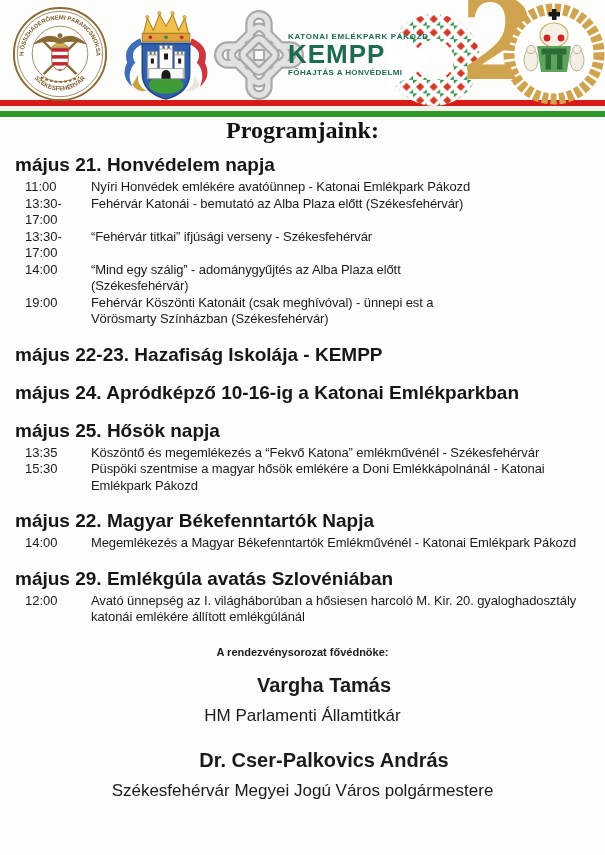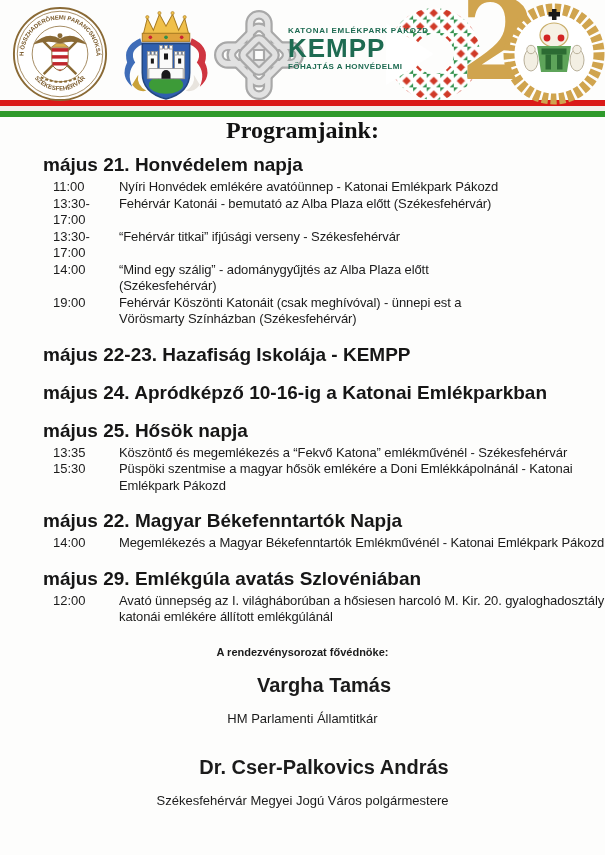--- a/index.html
+++ b/index.html
@@ -7,21 +7,21 @@
     position:relative;width:605px;height:855px;margin:0 auto;
     background:#fdfdfc;overflow:hidden;color:#1b1b1b;
     font-family:"Liberation Sans","DejaVu Sans",sans-serif;
   }
   
   .logos{position:relative;height:100px;z-index:2;}
   .logo{position:absolute;}
   .logo-seal{left:12px;top:6px;}
   .logo-coa{left:118px;top:4px;}
   .logo-knot{left:214px;top:10px;}
-  .logo-kempp{left:288px;top:14px;width:180px;height:90px;}
+  .logo-kempp{left:288px;top:20px;width:180px;height:90px;}
   .kempp-text{position:absolute;left:0;top:12px;color:#1e6b52;z-index:2;}
   .kempp-top{font-size:8px;font-weight:bold;letter-spacing:.7px;white-space:nowrap;}
   .kempp-main{font-size:26px;font-weight:bold;letter-spacing:1px;line-height:.95;margin-top:1px;}
   .kempp-bottom{font-size:8px;font-weight:bold;letter-spacing:.4px;white-space:nowrap;margin-top:1px;}
   .kempp-swirl{position:absolute;right:-14px;top:-8px;z-index:1;}
   .logo-anniv{left:460px;top:0;width:145px;height:112px;}
   .anniv-two{
     position:absolute;left:0;top:-16px;z-index:1;
     font-family:"DejaVu Serif","Liberation Serif",serif;
     font-weight:bold;font-size:112px;color:#d0a44e;line-height:1;
@@ -39,32 +39,32 @@
     font-family:"Liberation Serif","DejaVu Serif",serif;
     font-size:37px;font-weight:bold;letter-spacing:4px;color:#121212;line-height:1.05;
   }
   .subtitle{
     margin:0;text-align:center;
     font-family:"Liberation Serif","DejaVu Serif",serif;
     font-size:24px;font-weight:bold;color:#121212;line-height:1.1;
   }
   
   .program{margin-top:10px;}
-  .section{margin-bottom:15px;padding-left:28px;}
+  .section{margin-bottom:15px;}
   .section-heading{
     margin:0 0 3px 15px;font-size:19px;font-weight:bold;line-height:23px;color:#161616;
   }
   .item{display:grid;grid-template-columns:66px 1fr;padding-left:25px;}
   .time{font-size:13px;line-height:16.5px;}
   .desc{font-size:13px;line-height:16.5px;letter-spacing:-0.1px;white-space:pre-line;max-width:505px;}
   
   .patrons{margin-top:20px;text-align:center;}
   .p-label{font-size:11px;font-weight:bold;margin:0 0 16px 0;}
-  .p-name{font-size:20px;font-weight:bold;margin:14px;line-height:1.15;padding-left:43px;}
-  .p-role{font-size:13px;margin:0;line-height:1.25;}
+  .p-name{font-size:20px;font-weight:bold;margin:8px;line-height:1.15;padding-left:43px;}
+  .p-role{font-size:17px;margin:0;line-height:1.25;}
   .p-gap{height:15px;}
 </style>
 </head>
 <body>
 
 <div class="page">
 
   <header class="logos">
 
     <svg class="logo logo-seal" width="96" height="96" viewBox="0 0 100 100">

